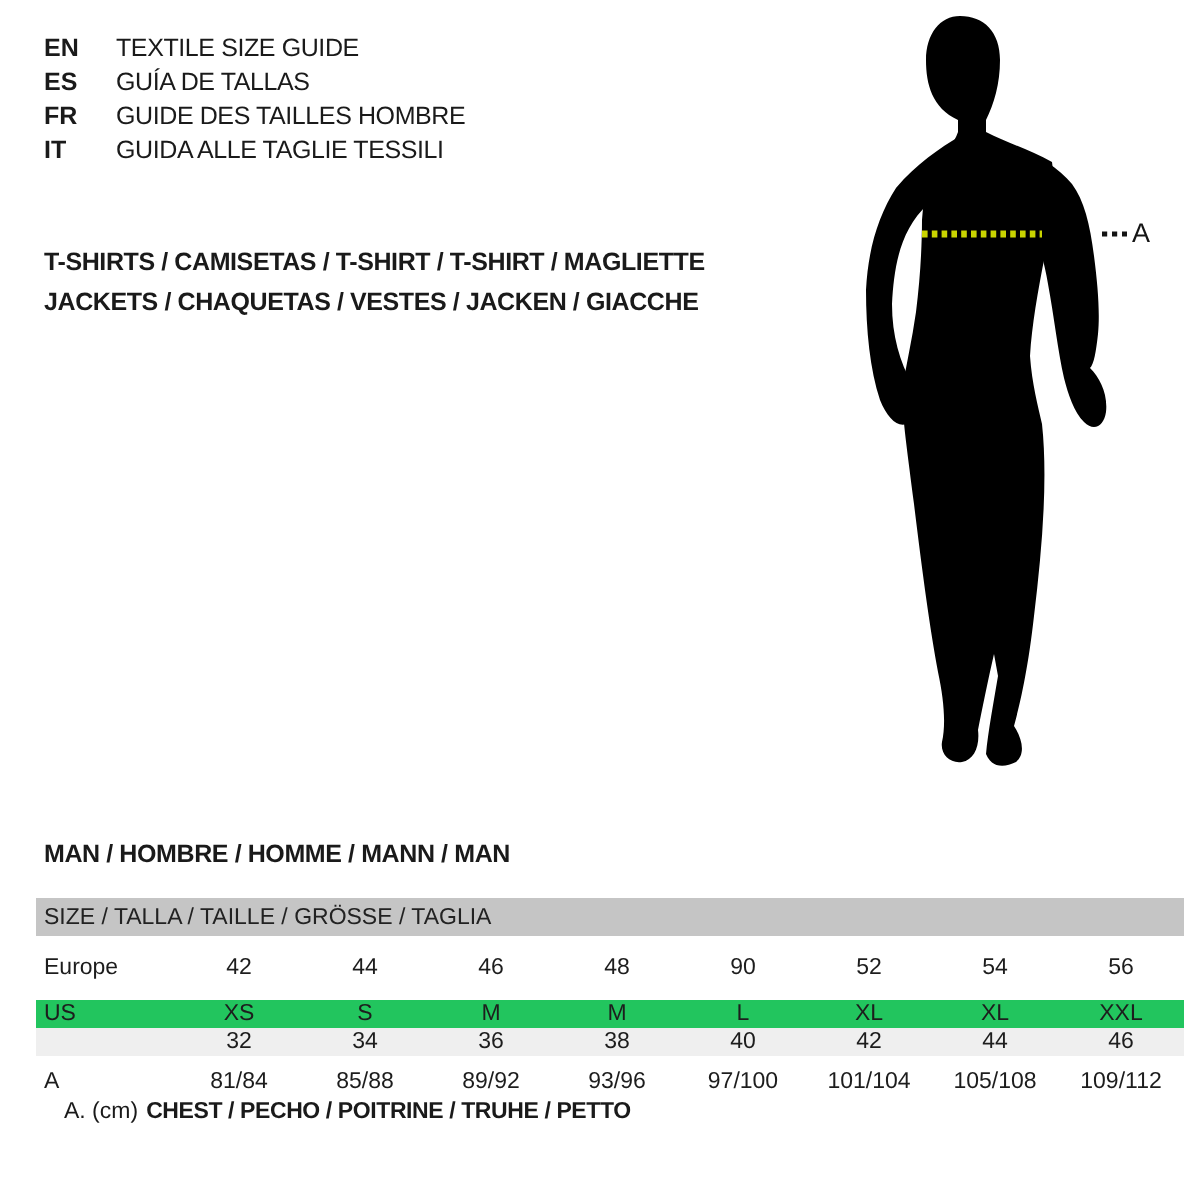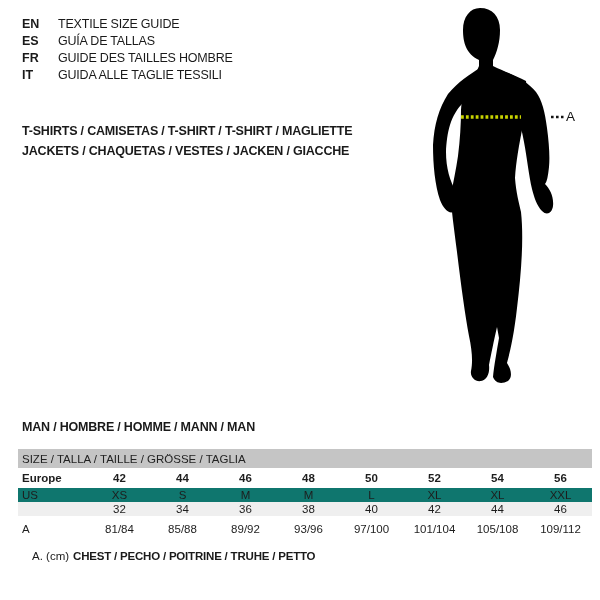--- a/index.html
+++ b/index.html
@@ -38,22 +38,22 @@
   }
   .size-table td{
     font-size:11.5px;color:#1d1d1d;padding:0;
     text-align:center;vertical-align:middle;white-space:nowrap;
   }
   .size-table td.label-cell{text-align:left;padding-left:4px;}
   .header-row td{
     background:#c5c5c5;height:19px;text-align:left;padding-left:4px;
     font-size:11.5px;color:#222;
   }
-  .row-europe td{height:20px;background:#ffffff;font-weight:bold;}
-  .row-us td{height:14px;background:#0f766e;}
+  .row-europe td{height:32px;background:#ffffff;}
+  .row-us td{height:14px;background:#22c55e;}
   .row-usnum td{height:14px;background:#efefef;}
   .row-a td{height:19px;background:#ffffff;vertical-align:bottom;padding-bottom:3px;}
   
   .footnote{position:absolute;left:22px;top:550px;font-size:11.5px;}
   .footnote-prefix{font-weight:400;margin-right:4px;margin-left:10px;}
   .footnote-text{font-weight:700;letter-spacing:-0.2px;}
 </style>
 </head>
 <body>
 
@@ -116,21 +116,21 @@
     <tbody>
       <tr class="header-row">
         <td colspan="9">SIZE / TALLA / TAILLE / GRÖSSE / TAGLIA</td>
       </tr>
       <tr class="row-europe">
         <td class="label-cell">Europe</td>
         <td>42</td>
         <td>44</td>
         <td>46</td>
         <td>48</td>
-        <td>50</td>
+        <td>90</td>
         <td>52</td>
         <td>54</td>
         <td>56</td>
       </tr>
       <tr class="row-us">
         <td class="label-cell">US</td>
         <td>XS</td>
         <td>S</td>
         <td>M</td>
         <td>M</td>

